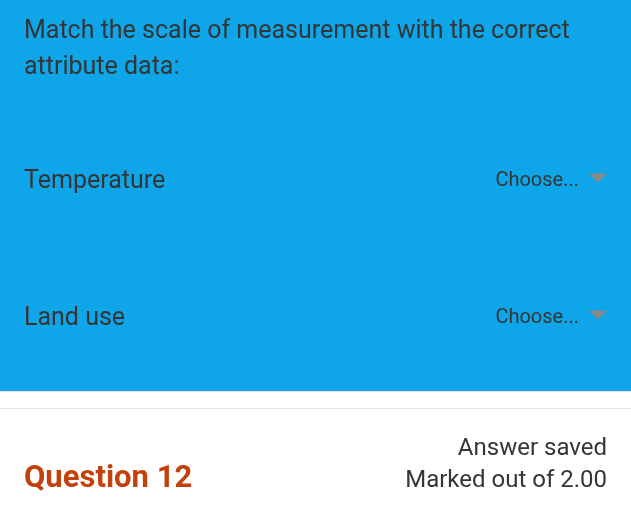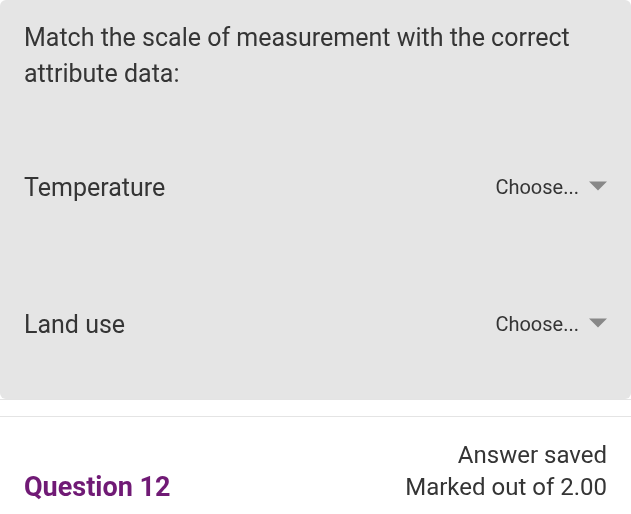--- a/index.html
+++ b/index.html
@@ -8,23 +8,22 @@
       box-sizing: border-box;
     }
     body {
       font-family: -apple-system, BlinkMacSystemFont, 'Segoe UI', Roboto, Helvetica, Arial, sans-serif;
       background: #ffffff;
       width: 631px;
       height: 514px;
       overflow: hidden;
     }
     .question-body {
-      padding: 20px 24px 30px 24px;
-      background: #e5e5e5;
-      border-radius: 6px;
+      padding: 12px 24px 30px 24px;
+      background: #0ea5e9;
     }
     .prompt {
       font-size: 25px;
       color: #353535;
       line-height: 1.45;
       margin-bottom: 80px;
       font-weight: 400;
     }
     .match-row {
       display: flex;
@@ -67,23 +66,23 @@
       border-bottom: 1px solid #e4e4e4;
     }
     .question-footer {
       display: flex;
       justify-content: space-between;
       align-items: flex-end;
       padding: 22px 24px 10px 24px;
       background: #ffffff;
     }
     .question-number {
-      font-size: 27px;
+      font-size: 31px;
       font-weight: 700;
-      color: #701a75;
+      color: #c2410c;
     }
     .status-block {
       text-align: right;
     }
     .status-line {
       font-size: 24px;
       color: #353535;
       line-height: 1.35;
       font-weight: 400;
     }

